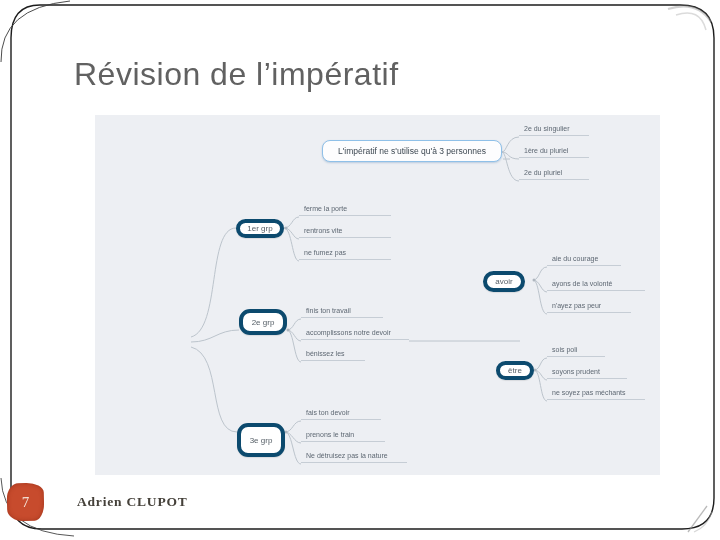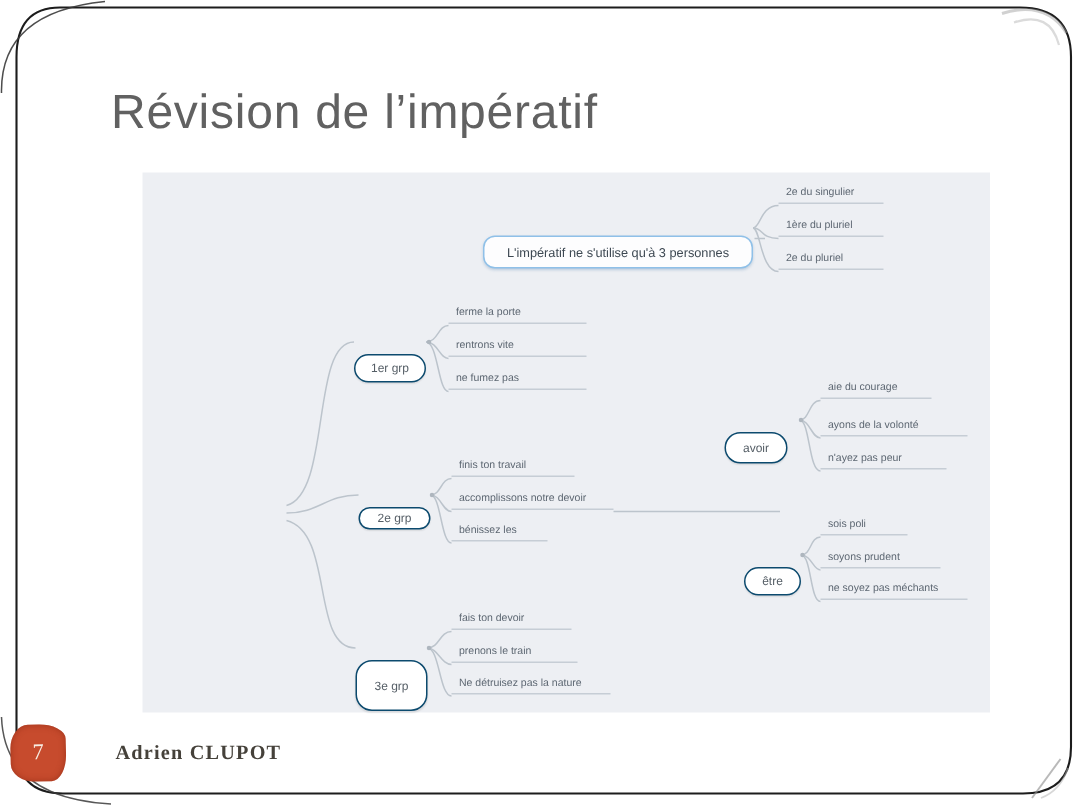--- a/index.html
+++ b/index.html
@@ -9,26 +9,26 @@
   #border-svg{position:absolute;left:0;top:0;width:720px;height:540px;pointer-events:none;}
   
   .title{position:absolute;left:74px;top:56px;font-size:32px;font-weight:400;
          color:#616161;letter-spacing:0.5px;white-space:nowrap;}
   
   #mindmap{position:absolute;left:95px;top:115px;width:565px;height:360px;
            background:#edeff3;}
   #connector-svg{position:absolute;left:0;top:0;width:565px;height:360px;color:#bcc4cc;}
   #connector-svg path, #connector-svg line{stroke:currentColor;fill:none;stroke-width:1;}
   .node{position:absolute;display:flex;align-items:center;justify-content:center;
-        box-sizing:border-box;white-space:nowrap;margin-top:17px;}
+        box-sizing:border-box;white-space:nowrap;}
   .root{background:#29a9e1;color:#ffffff;font-size:12px;border-radius:14px;
         box-shadow:0 1px 3px rgba(30,90,130,.35);}
   .rule-box{background:#fdfdfe;border:1px solid #8fc0e8;border-radius:8px;
             color:#3d4852;font-size:8.5px;box-shadow:0 1px 2px rgba(110,150,190,.4);}
-  .pill{background:#ffffff;border:1px solid #0c4a6e;border-radius:11px;color:#555e66;
+  .pill{background:#ffffff;border:4px solid #0c4a6e;border-radius:11px;color:#555e66;
         font-size:8px;box-shadow:0 1px 1px rgba(0,0,0,.09);}
   .leaf{position:absolute;box-sizing:border-box;font-size:7px;color:#5d6772;
         padding:2px 0 3px 5px;border-bottom:1px solid #c6cdd5;white-space:nowrap;
         overflow:hidden;}
   
   .page-badge{position:absolute;left:7px;top:483px;width:37px;height:38px;
               background:#c74b2d;border-radius:12px 18px 10px 16px / 16px 10px 18px 12px;
               transform:rotate(-1.5deg);display:flex;align-items:center;justify-content:center;
               color:#f7ece2;font-family:"Liberation Serif",serif;font-size:15px;
               box-shadow:inset 0 0 4px rgba(120,30,10,.5);}
@@ -104,21 +104,21 @@
     <div class="node pill" style="left:141px;top:104px;width:48px;height:19px">1er grp</div>
     <div class="leaf" style="left:204px;top:88px;width:92px">ferme la porte</div>
     <div class="leaf" style="left:204px;top:110px;width:92px">rentrons vite</div>
     <div class="leaf" style="left:204px;top:132px;width:92px">ne fumez pas</div>
 
     <div class="node pill" style="left:388px;top:156px;width:42px;height:21px">avoir</div>
     <div class="leaf" style="left:452px;top:138px;width:74px">aie du courage</div>
     <div class="leaf" style="left:452px;top:163px;width:98px">ayons de la volonté</div>
     <div class="leaf" style="left:452px;top:185px;width:84px">n'ayez pas peur</div>
 
-    <div class="node pill" style="left:144px;top:206px;width:48px;height:15px">2e grp</div>
+    <div class="node pill" style="left:144px;top:194px;width:48px;height:26px">2e grp</div>
     <div class="leaf" style="left:206px;top:190px;width:82px">finis ton travail</div>
     <div class="leaf" style="left:206px;top:212px;width:108px">accomplissons notre devoir</div>
     <div class="leaf" style="left:206px;top:233px;width:64px">bénissez les</div>
 
     <div class="node pill" style="left:401px;top:246px;width:38px;height:19px">être</div>
     <div class="leaf" style="left:452px;top:229px;width:58px">sois poli</div>
     <div class="leaf" style="left:452px;top:251px;width:80px">soyons prudent</div>
     <div class="leaf" style="left:452px;top:272px;width:98px">ne soyez pas méchants</div>
 
     <div class="node pill" style="left:142px;top:308px;width:48px;height:34px">3e grp</div>

